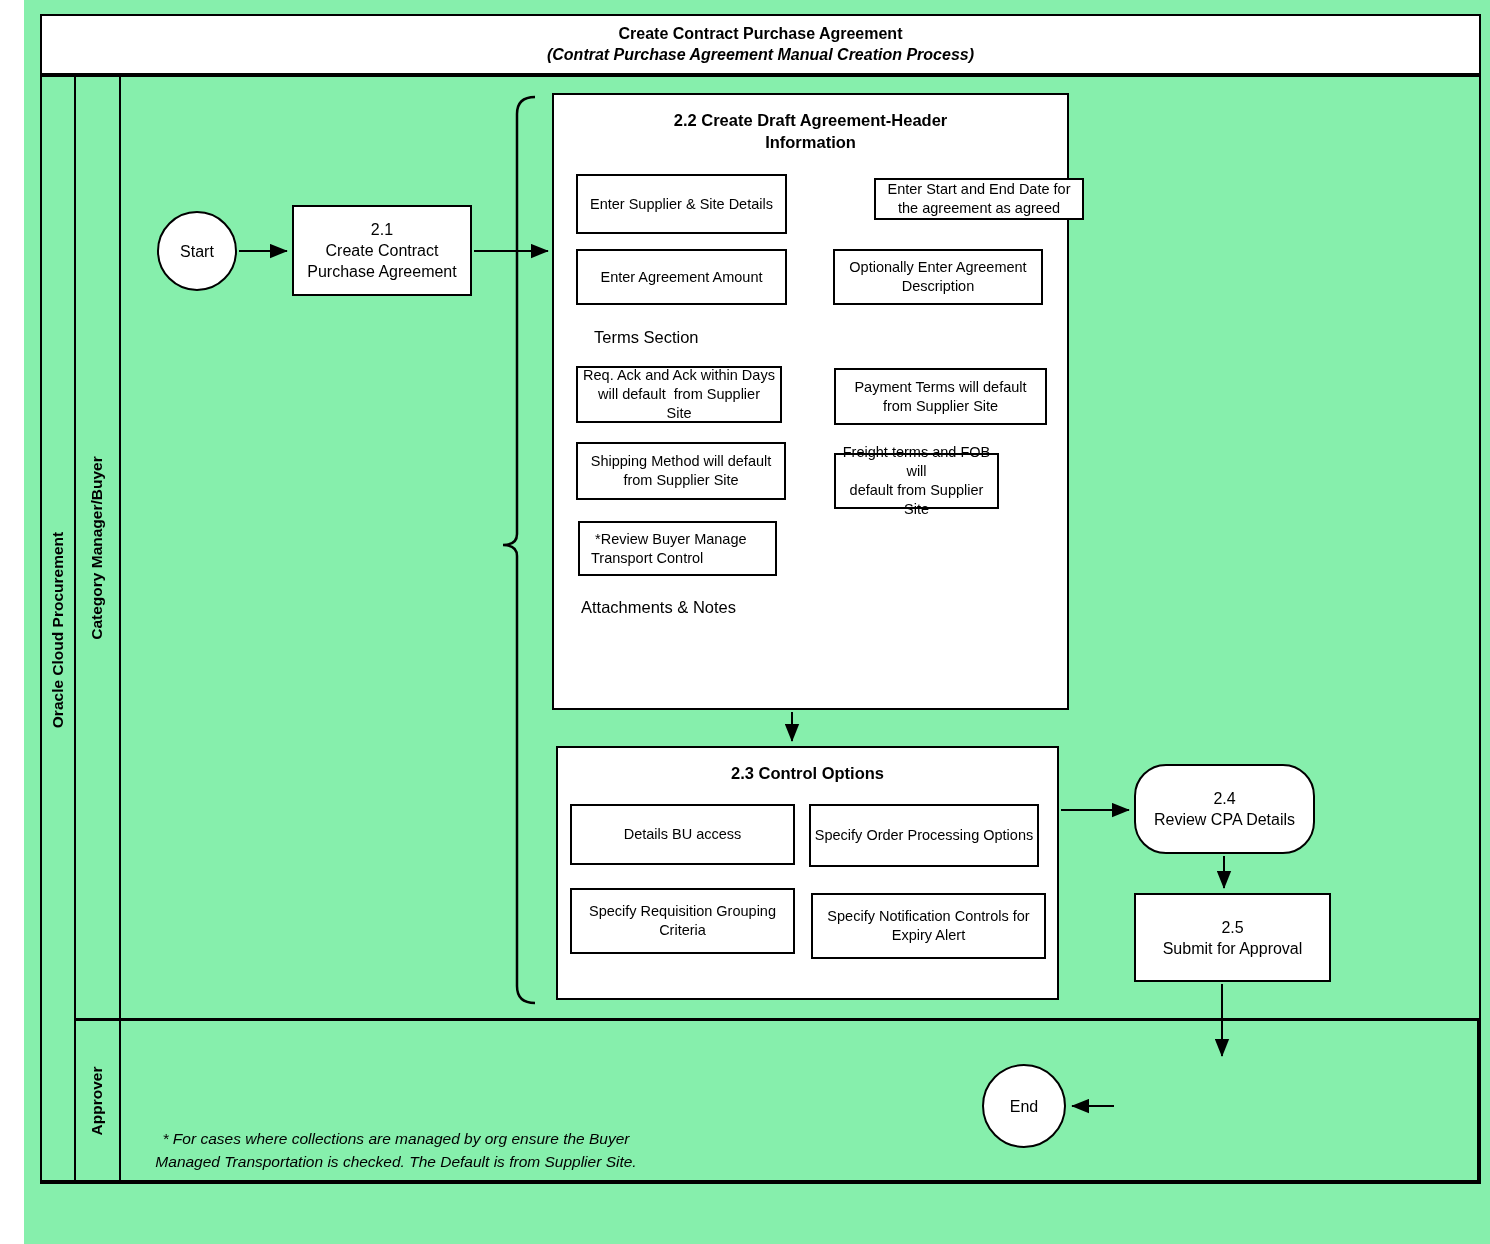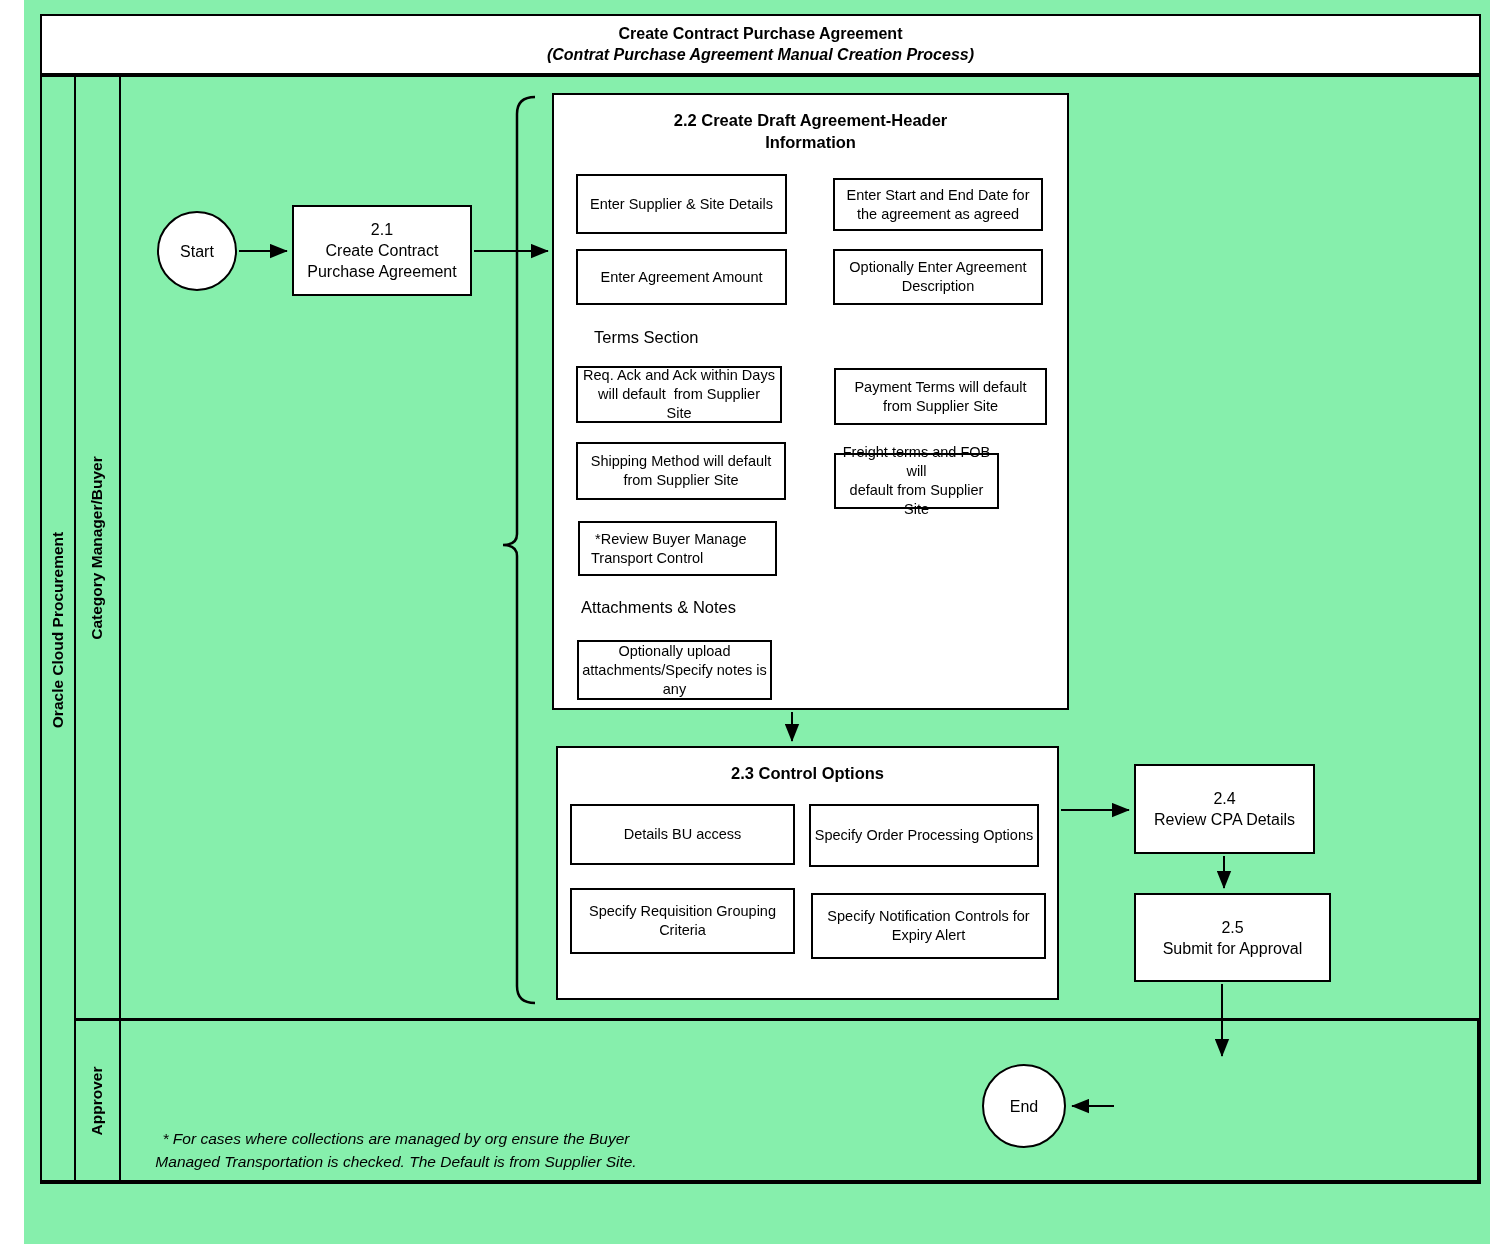--- a/index.html
+++ b/index.html
@@ -50,21 +50,21 @@
   <div class="abs group" style="left:528px;top:93px;width:517px;height:617px;">
     <div class="gtitle" style="top:14px;">2.2 Create Draft Agreement-Header
 Information</div>
   </div>
 
   <div class="abs group" style="left:532px;top:746px;width:503px;height:254px;">
     <div class="gtitle" style="top:14px;">2.3 Control Options</div>
   </div>
 
   <div class="abs node sub" style="left:552px;top:174px;width:211px;height:60px;">Enter Supplier &amp; Site Details</div>
-  <div class="abs node sub" style="left:809px;top:178px;width:210px;height:53px;">Enter Start and End Date for
+  <div class="abs node sub" style="left:850px;top:178px;width:210px;height:42px;">Enter Start and End Date for
 the agreement as agreed</div>
   <div class="abs node sub" style="left:552px;top:249px;width:211px;height:56px;">Enter Agreement Amount</div>
   <div class="abs node sub" style="left:809px;top:249px;width:210px;height:56px;">Optionally Enter Agreement
 Description</div>
 
   <div class="seclabel" style="left:570px;top:328px;">Terms Section</div>
 
   <div class="abs node sub" style="left:552px;top:366px;width:206px;height:57px;">Req. Ack and Ack within Days
 will default  from Supplier
 Site</div>
@@ -72,36 +72,33 @@
 from Supplier Site</div>
   <div class="abs node sub" style="left:552px;top:442px;width:210px;height:58px;">Shipping Method will default
 from Supplier Site</div>
   <div class="abs node sub" style="left:810px;top:453px;width:165px;height:56px;">Freight terms and FOB will
 default from Supplier Site</div>
   <div class="abs node sub ljust" style="left:554px;top:521px;width:199px;height:55px;padding-left:11px;"> *Review Buyer Manage
 Transport Control</div>
 
   <div class="seclabel" style="left:557px;top:598px;">Attachments &amp; Notes</div>
 
-  <div class="abs node sub" style="left:553px;top:640px;width:195px;height:60px;">Optionally upload
-attachments/Specify notes is
-any</div>
 
   <div class="abs node sub" style="left:546px;top:804px;width:225px;height:61px;">Details BU access</div>
   <div class="abs node sub" style="left:785px;top:804px;width:230px;height:63px;">Specify Order Processing Options</div>
   <div class="abs node sub" style="left:546px;top:888px;width:225px;height:66px;">Specify Requisition Grouping
 Criteria</div>
   <div class="abs node sub" style="left:787px;top:893px;width:235px;height:66px;">Specify Notification Controls for
 Expiry Alert</div>
 
   <div class="abs node circle" style="left:133px;top:211px;width:80px;height:80px;">Start</div>
   <div class="abs node" style="left:268px;top:205px;width:180px;height:91px;">2.1
 Create Contract
 Purchase Agreement</div>
-  <div class="abs node" style="left:1110px;top:764px;width:181px;height:90px;">2.4
+  <div class="abs node" style="left:1110px;top:764px;width:181px;height:90px;border-radius:32px;">2.4
 Review CPA Details</div>
   <div class="abs node" style="left:1110px;top:893px;width:197px;height:89px;">2.5
 Submit for Approval</div>
 
 
   <div class="abs node circle" style="left:958px;top:1064px;width:84px;height:84px;">End</div>
 
   <div class="abs foot" style="left:104px;top:1127px;width:536px;">* For cases where collections are managed by org ensure the Buyer
 Managed Transportation is checked. The Default is from Supplier Site.</div>
 

